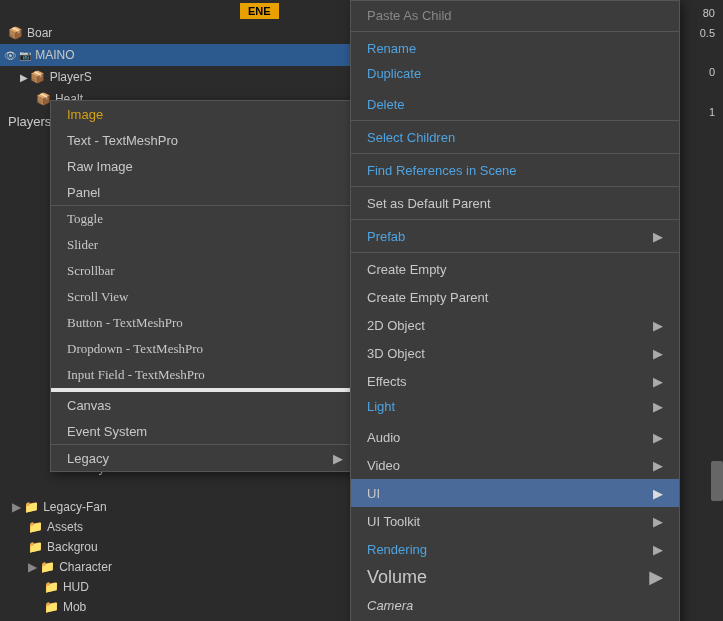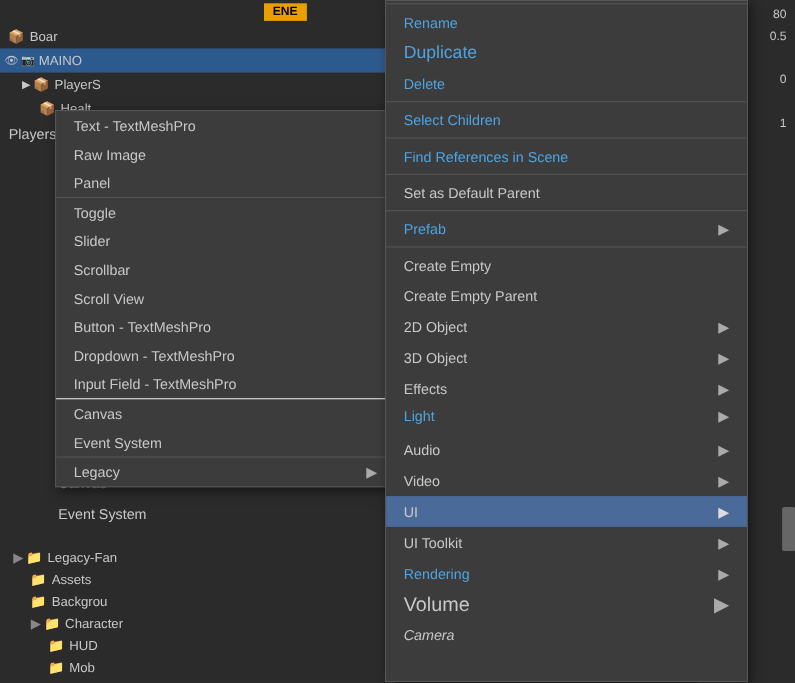--- a/index.html
+++ b/index.html
@@ -155,32 +155,35 @@
   <div style="position:absolute;bottom:120px;right:0;width:12px;height:40px;background:#666;border-radius:2px;"></div>
 
   <div style="position:absolute;bottom:100px;left:4px;color:#c8c8c8;font-size:10px;">1080</div>
   <div style="position:absolute;bottom:85px;left:4px;color:#c8c8c8;font-size:10px;">h Wid</div>
   <div style="position:absolute;bottom:10px;left:4px;color:#888;font-size:9px;">hichic</div>
 </div>
 
 <div class="context-menu-left" style="position:absolute;top:100px;left:50px;width:310px;background:#3c3c3c;border:1px solid #555;box-shadow:3px 3px 10px rgba(0,0,0,0.5);z-index:100;">
 
   <div style="border-bottom:1px solid #555;">
+    <div style="display:flex;align-items:center;padding:5px 16px;height:26px;color:#d4a017;cursor:pointer;font-size:13px;">
+      <span>Image</span>
+    </div>
     <div style="display:flex;align-items:center;padding:5px 16px;height:26px;color:#c8c8c8;cursor:pointer;font-size:13px;">
       <span>Text - TextMeshPro</span>
     </div>
     <div style="display:flex;align-items:center;padding:5px 16px;height:26px;color:#c8c8c8;cursor:pointer;font-size:13px;">
       <span>Raw Image</span>
     </div>
     <div style="display:flex;align-items:center;padding:5px 16px;height:26px;color:#c8c8c8;cursor:pointer;font-size:13px;">
       <span>Panel</span>
     </div>
   </div>
 
-  <div style="border-bottom:1px solid #e5e5e5;">
+  <div style="border-bottom:4px solid #e5e5e5;font-family:Liberation Serif, serif;">
     <div style="display:flex;align-items:center;padding:5px 16px;height:26px;color:#c8c8c8;cursor:pointer;font-size:13px;">
       <span>Toggle</span>
     </div>
     <div style="display:flex;align-items:center;padding:5px 16px;height:26px;color:#c8c8c8;cursor:pointer;font-size:13px;">
       <span>Slider</span>
     </div>
     <div style="display:flex;align-items:center;padding:5px 16px;height:26px;color:#c8c8c8;cursor:pointer;font-size:13px;">
       <span>Scrollbar</span>
     </div>
     <div style="display:flex;align-items:center;padding:5px 16px;height:26px;color:#c8c8c8;cursor:pointer;font-size:13px;">
@@ -209,28 +212,31 @@
   <div>
     <div style="display:flex;align-items:center;justify-content:space-between;padding:5px 16px;height:26px;color:#c8c8c8;cursor:pointer;font-size:13px;">
       <span>Legacy</span>
       <span style="color:#aaa;">▶</span>
     </div>
   </div>
 </div>
 
 <div class="context-menu-right" style="position:absolute;top:0;left:350px;width:330px;background:#3c3c3c;border:1px solid #555;box-shadow:3px 3px 10px rgba(0,0,0,0.5);z-index:100;">
 
+  <div style="display:flex;align-items:center;justify-content:space-between;padding:4px 16px;height:28px;color:#888;cursor:default;font-size:13px;">
+    <span>Paste As Child</span>
+  </div>
 
   <div style="height:1px;background:#555;margin:2px 0;"></div>
 
   <div style="display:flex;align-items:center;padding:4px 16px;height:28px;color:#4fa3e0;cursor:pointer;font-size:13px;">
     <span>Rename</span>
   </div>
 
-  <div style="display:flex;align-items:flex-end;padding:4px 16px;height:28px;color:#4fa3e0;cursor:pointer;font-size:16px;">
+  <div style="display:flex;align-items:flex-start;padding:4px 16px;height:28px;color:#4fa3e0;cursor:pointer;font-size:13px;">
     <span>Duplicate</span>
   </div>
 
   <div style="display:flex;align-items:center;padding:4px 16px;height:28px;color:#4fa3e0;cursor:pointer;font-size:13px;">
     <span>Delete</span>
   </div>
 
   <div style="height:1px;background:#555;margin:2px 0;"></div>
 
   <div style="display:flex;align-items:center;padding:4px 16px;height:28px;color:#4fa3e0;cursor:pointer;font-size:13px;">

